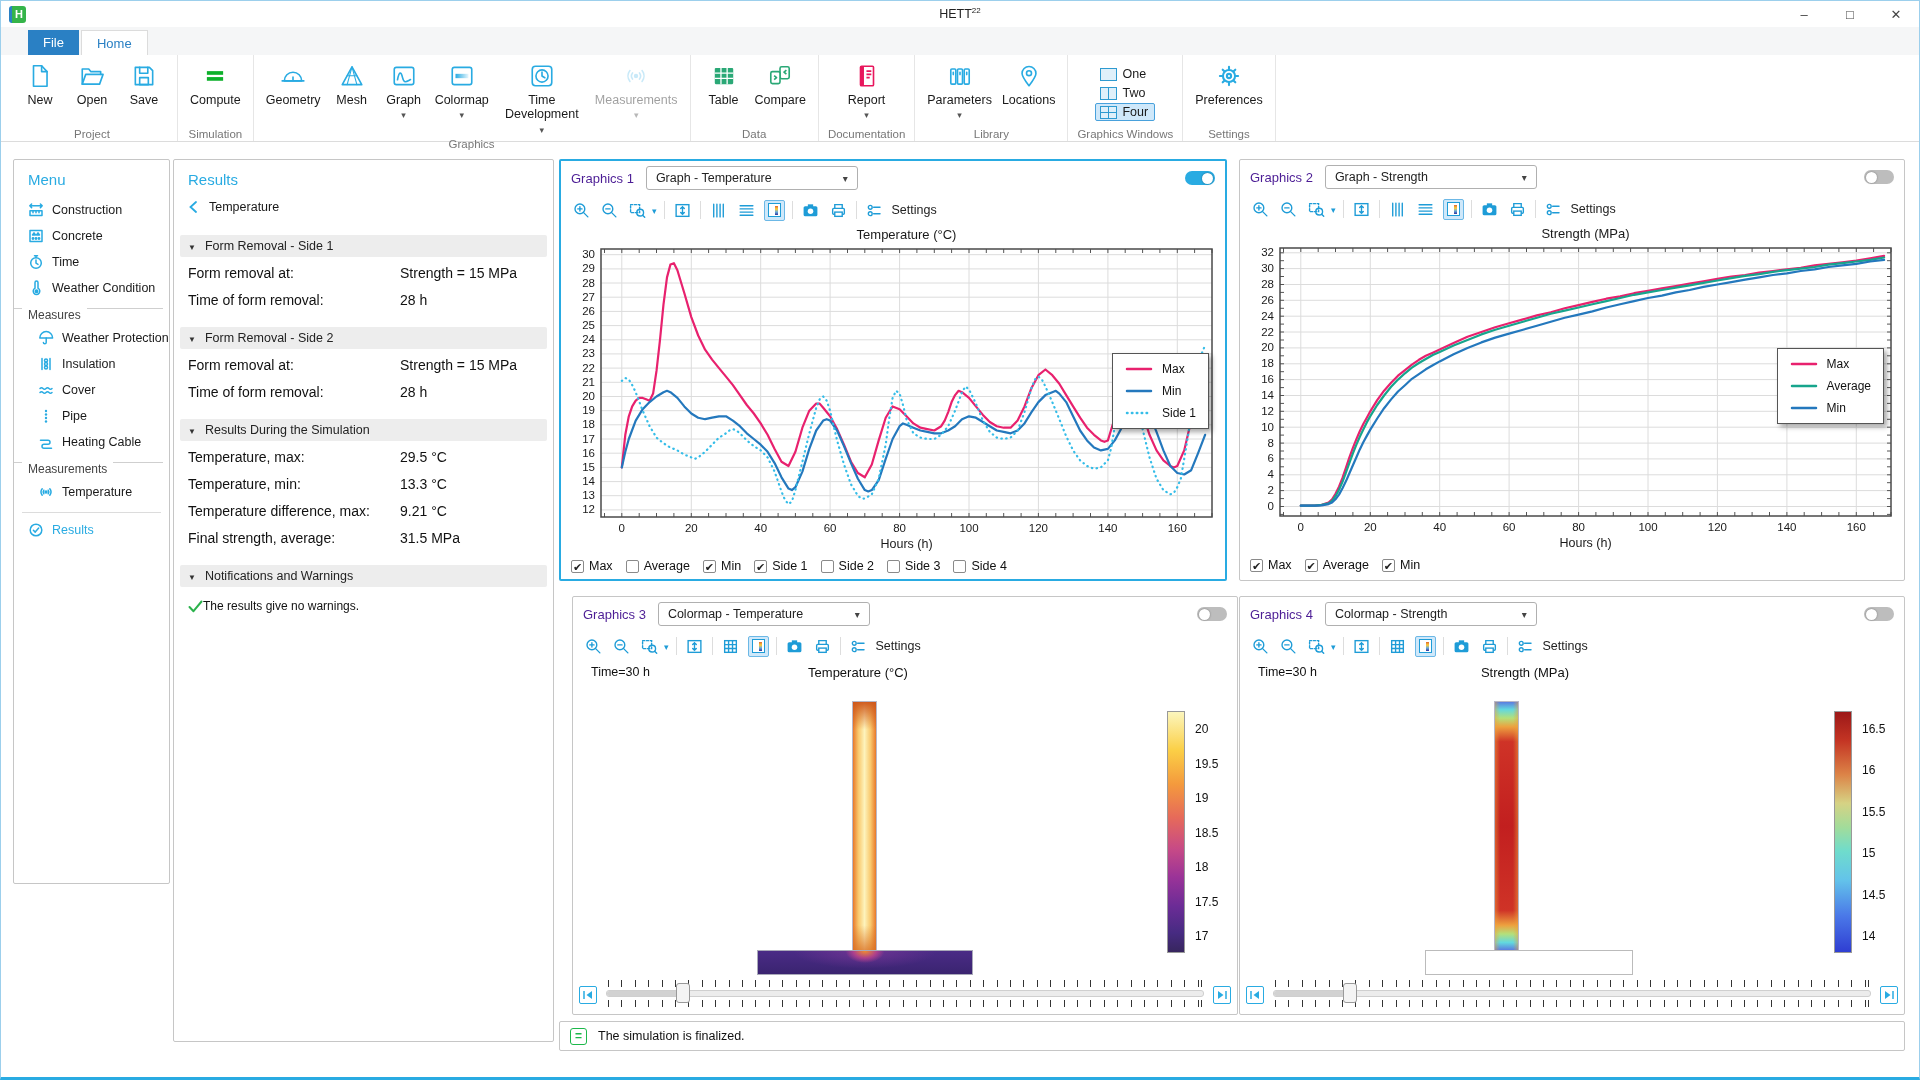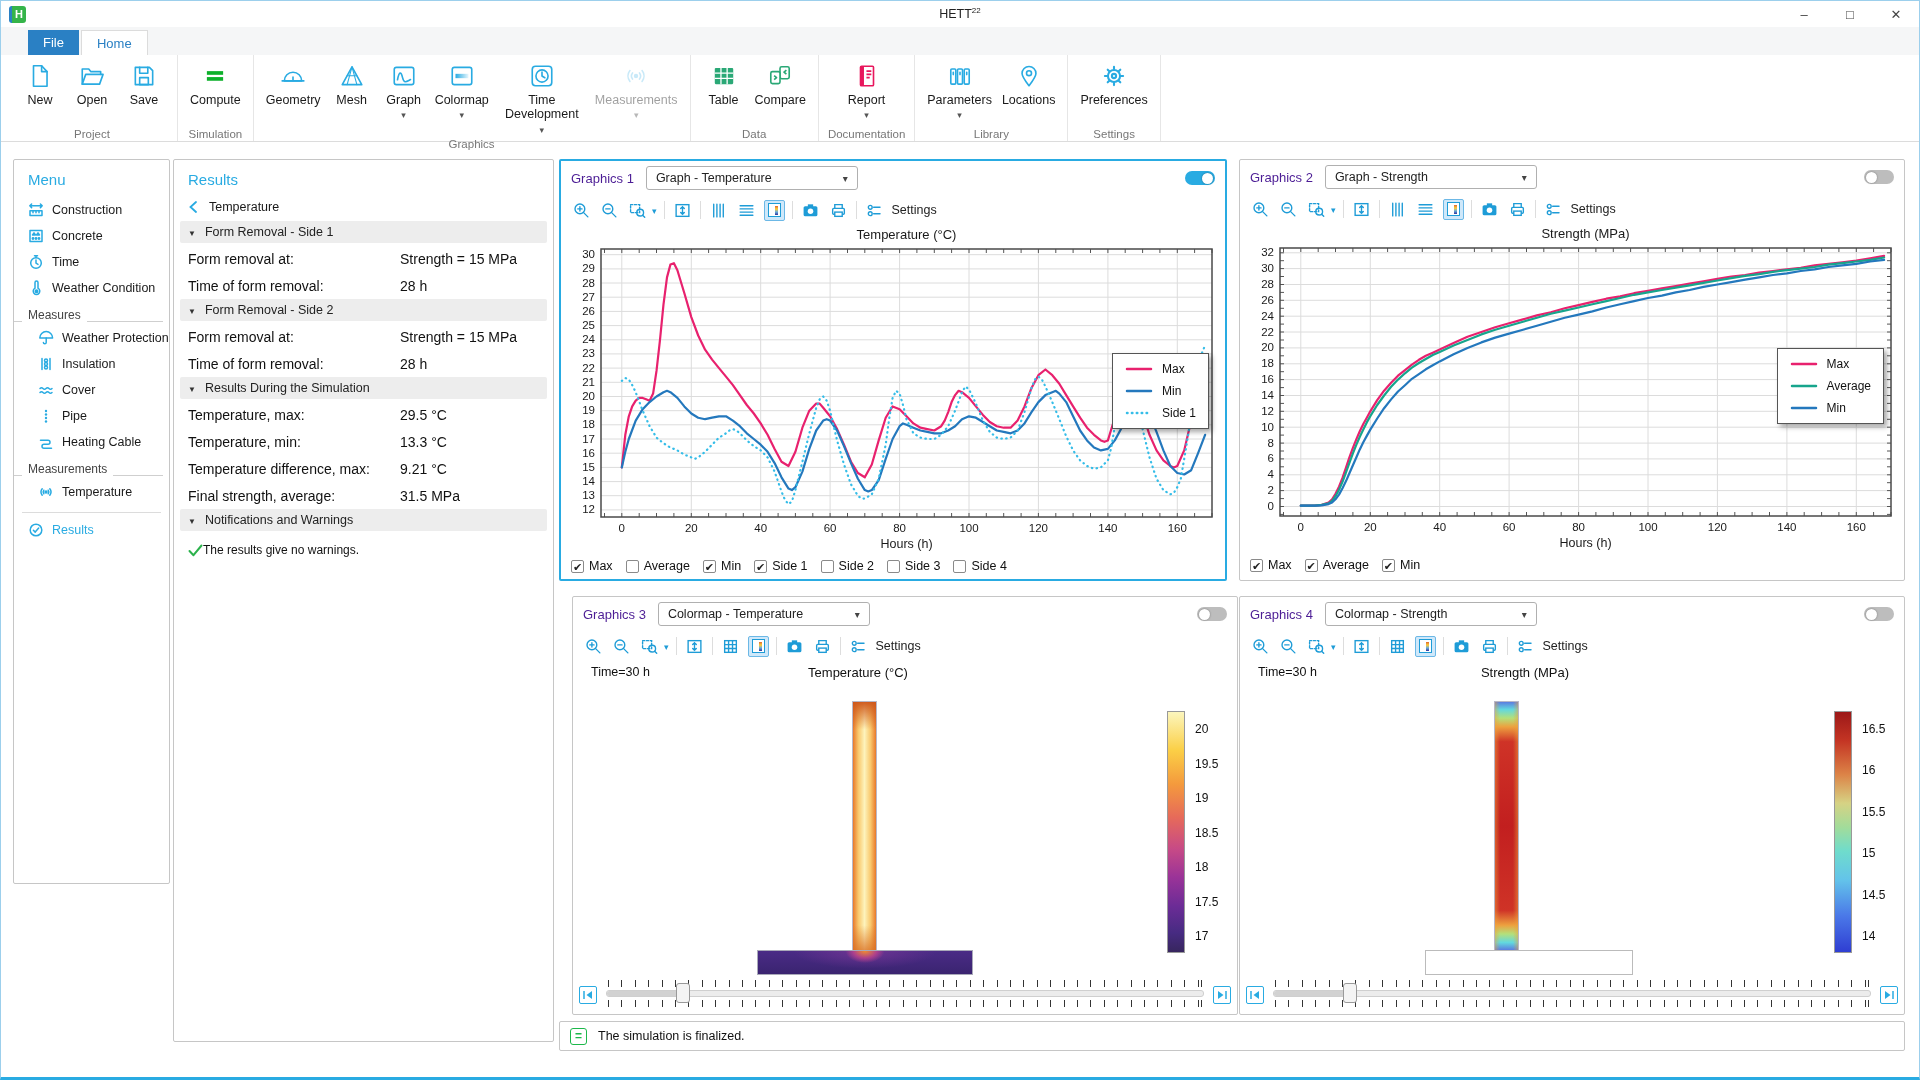--- a/index.html
+++ b/index.html
@@ -61,28 +61,28 @@
 .ln{fill:none;stroke-linejoin:round;stroke-linecap:round}
 .legend{position:absolute;background:#fff;border:1px solid #555;box-shadow:3px 3px 5px rgba(0,0,0,.35);padding:8px 12px;display:flex;flex-direction:column;gap:8px}
 .lg-row{display:flex;align-items:center;gap:9px;font-size:12px;color:#111}
 .cbrow{display:flex;align-items:center;gap:13px;padding:0 10px;height:26px;font-size:12.5px;color:#111}
 .cb{display:flex;align-items:center;gap:5px}
 .cb .box{width:13px;height:13px;border:1px solid #8a8a8a;border-radius:2px;background:#fff;font-size:11px;line-height:13px;text-align:center;color:#222;box-sizing:border-box}
 
 .mtitle{color:#29abe2;font-size:15px;padding:11px 0 9px 14px}
 .mitem{display:flex;align-items:center;gap:8px;padding:5px 0 5px 14px;font-size:12.5px;color:#1a1a1a}
 .mitem.sub{padding-left:24px}
-.msec{display:flex;align-items:flex-end;gap:6px;color:#444;font-size:12px;padding:7px 0 3px 0}
+.msec{display:flex;align-items:flex-start;gap:6px;color:#444;font-size:12px;padding:7px 0 3px 0}
 .hl{height:1px;background:#cfcfcf}.hl.a{width:8px}.hl.b{flex:1;margin-right:6px}
 .mdiv{height:1px;background:#dcdcdc;margin:7px 8px 4px}
 .mres{color:#29abe2}
 
 .rtitle{color:#29abe2;font-size:15px;padding:11px 0 7px 14px}
 .rback{display:flex;align-items:center;gap:11px;padding:5px 14px 7px;font-size:12.5px;color:#1a1a1a}
-.rsect{background:#ededed;margin:0 6px 2px;padding:4px 8px;font-size:12.5px;color:#222;display:flex;gap:9px;align-items:center;border-radius:2px}
+.rsect{background:#ededed;margin:14px 6px 2px;padding:4px 8px;font-size:12.5px;color:#222;display:flex;gap:9px;align-items:center;border-radius:2px}
 .tri:after{content:"▼";font-size:8px;color:#333}
 .kv{display:flex;padding:5.5px 14px;font-size:14px;color:#111}
 .kv .k{width:212px}
 .warnrow{display:flex;gap:0;padding:10px 14px;font-size:12px;color:#111;align-items:center}
 
 .cmap-body{position:relative;height:351px}
 .timelab{position:absolute;left:18px;top:4px;font-size:12.5px;color:#111}
 .cmtitle{position:absolute;left:0;width:570px;text-align:center;top:4px;font-size:13px;color:#111}
 .wall{position:absolute;top:40px;width:25px;height:250px;border:1px solid #b8b8c8;box-sizing:border-box}
 .wall.temp{left:279px;background:
@@ -318,20 +318,37 @@
             <span class="ricon">
               <svg width="26" height="26" viewBox="0 0 24 24" class="ic">
                 <path d="M12 21c4-5.4 6.4-8.5 6.4-11.4a6.4 6.4 0 1 0-12.8 0C5.6 12.5 8 15.6 12 21z"></path>
                 <circle cx="12" cy="9.4" r="2.3"></circle>
               </svg>
             </span>
             <span class="rlabel">Locations</span>
           </div>
       </div>
       <div class="rgl">Library</div>
+    </div>
+    <div class="rgroup">
+      <div class="gw-col">
+        <div class="gwbtn">
+            <span class="gwicon"></span>
+            <span>One</span>
+          </div>
+        <div class="gwbtn">
+            <span class="gwicon two"></span>
+            <span>Two</span>
+          </div>
+        <div class="gwbtn sel">
+            <span class="gwicon four"></span>
+            <span>Four</span>
+          </div>
+      </div>
+      <div class="rgl">Graphics Windows</div>
     </div>
     <div class="rgroup">
       <div class="rbtns">
         <div class="rbtn">
             <span class="ricon">
               <svg width="28" height="28" viewBox="0 0 24 24" fill="none" stroke="#29abe2" stroke-width="1.8" stroke-linecap="round">
                 <circle cx="12" cy="12" r="5.2"></circle>
                 <circle cx="12" cy="12" r="1.8"></circle>
                 <path d="M12 4.2v2M12 17.8v2M4.2 12h2M17.8 12h2M6.6 6.6l1.4 1.4M16 16l1.4 1.4M17.4 6.6L16 8M8 16l-1.4 1.4"></path>
               </svg>

